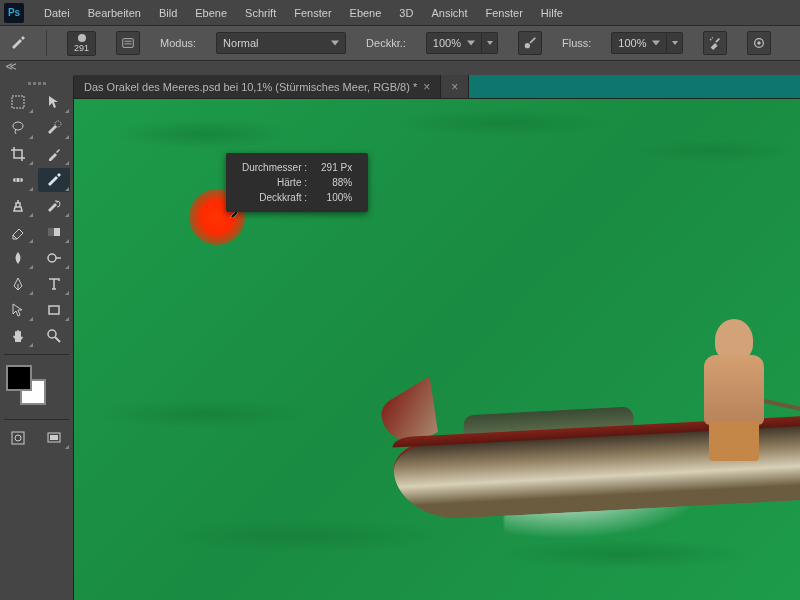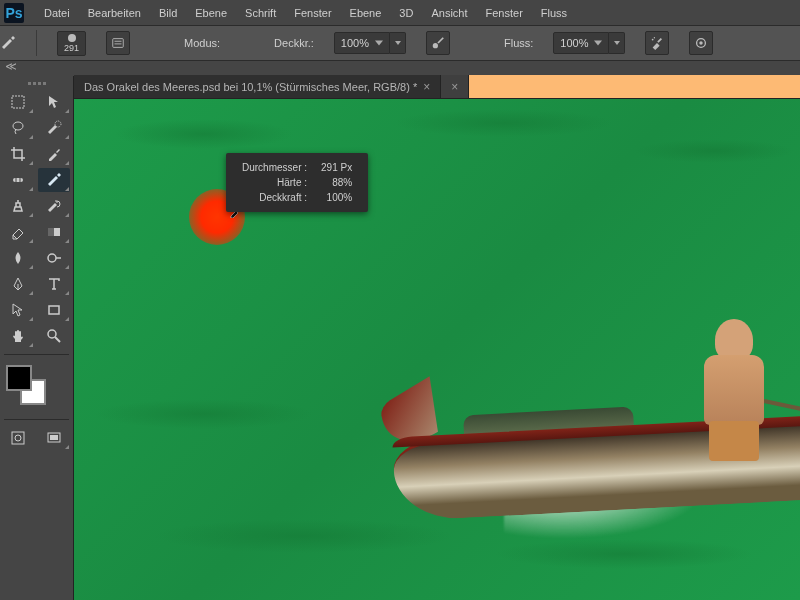--- a/index.html
+++ b/index.html
@@ -1,47 +1,47 @@
 <!DOCTYPE html>
 <html><head>
 <meta charset="utf-8">
 <style>
 * { margin: 0; padding: 0; box-sizing: border-box; font-family: Tahoma, Arial, sans-serif; font-size: 11px; user-select: none; }
 body { width: 800px; height: 600px; background: #454545; overflow: hidden; position: relative; }
 
 
 .menubar { height: 25px; background: #454545; display: flex; align-items: center; padding-left: 4px; gap: 2px; }
-.ps-logo { width: 20px; height: 20px; background: #0b1421; color: #34a3da; font-weight: bold; display: flex; align-items: center; justify-content: center; font-size: 14px; border-radius: 2px; margin-right: 10px; }
+.ps-logo { width: 20px; height: 20px; background: #0b1421; color: #34a3da; font-weight: bold; display: flex; align-items: center; justify-content: center; font-size: 10px; border-radius: 2px; margin-right: 10px; }
 .menu-item { color: #cfcfcf; padding: 4px 8px; cursor: pointer; }
 
 
-.optbar { height: 36px; background: #535353; border-top: 1px solid #2b2b2b; border-bottom: 1px solid #2b2b2b; display: flex; align-items: center; gap: 20px; color: #d1d1d1; }
+.optbar { height: 36px; background: #535353; border-top: 1px solid #2b2b2b; border-bottom: 1px solid #2b2b2b; display: flex; align-items: center; padding-left: 10px; gap: 20px; color: #d1d1d1; }
 .opt-brush-icon { width: 16px; height: 16px; position: relative; }
 .opt-brush-icon svg { width: 16px; height: 16px; }
 .vsep { width: 1px; height: 26px; background: #3a3a3a; }
 .size-box { display: flex; flex-direction: column; align-items: center; background: #3a3a3a; border: 1px solid #2b2b2b; padding: 2px 6px; border-radius: 2px; cursor: pointer; }
 .size-dot { width: 8px; height: 8px; border-radius: 50%; background: #bbb; }
 .size-num { font-size: 9px; color: #ccc; margin-top: 1px; }
 .toggle-btn { width: 24px; height: 24px; background: #3f3f3f; border: 1px solid #2b2b2b; border-radius: 2px; display:flex;align-items:center;justify-content:center; color:#ccc; cursor:pointer; }
-.label { color: #cfcfcf; margin-left: 34px; }
+.label { color: #cfcfcf; }
 .dropdown { height: 22px; background: #3a3a3a; border: 1px solid #2b2b2b; border-radius: 2px; color: #d1d1d1; padding: 0 18px 0 6px; display: flex; align-items: center; position: relative; cursor:pointer; }
 .dropdown::after { content: ""; position: absolute; right: 6px; top: 50%; width: 0; height: 0; border-left: 4px solid transparent; border-right: 4px solid transparent; border-top: 5px solid #aaa; transform: translateY(-50%); }
 .wider { min-width: 130px; }
 .num-dd { min-width: 46px; justify-content: flex-end; padding-right: 20px; text-align: right;}
 .mini-dd { width: 16px; height: 22px; background: #3a3a3a; border: 1px solid #2b2b2b; border-left: none; border-radius: 0 2px 2px 0; position: relative; cursor:pointer;}
 .mini-dd::after { content: ""; position: absolute; right: 4px; top: 50%; width: 0; height: 0; border-left: 3px solid transparent; border-right: 3px solid transparent; border-top: 4px solid #aaa; transform: translateY(-50%); }
 .numwrap { display: flex; }
 .numwrap .dropdown { border-radius: 2px 0 0 2px; }
 
 
 .ui-collapse { height: 14px; background: #454545; display: flex; justify-content: flex-start; padding-left: 4px;}
 .ui-collapse-btn { width: 14px; height: 10px; display:flex; align-items:center; justify-content:center; color:#aaa; cursor:pointer;}
 
 
-.tabbar { height: 24px; background: #fdba74; display: flex; align-items: stretch; margin-left: 74px; border-bottom: 1px solid #222; }
+.tabbar { height: 24px; background: #0f766e; display: flex; align-items: stretch; margin-left: 74px; border-bottom: 1px solid #222; }
 .tab { display: flex; align-items: center; padding: 0 10px; color: #b5b5b5; background: #2f2f2f; border-right: 1px solid #222; cursor: pointer; gap: 6px; max-width: 380px; white-space: nowrap;}
 .tab.active { background: #3f3f3f; color: #e2e2e2; }
 .tab-close { color: #999; font-size: 12px; cursor: pointer; }
 
 
 .tool-col-outer { position: absolute; left: 0; top: 76px; width: 74px; height: 524px; background: #454545; border-right: 1px solid #222; padding: 2px; }
 .tool-col { display: grid; grid-template-columns: 1fr 1fr; gap: 2px; }
 .tool { width: 32px; height: 24px; display: flex; align-items: center; justify-content: center; color: #c9c9c9; border-radius: 2px; cursor: pointer; position: relative; }
 .tool.selected { background: #26333b; color: #d7e8f3; }
 .tool svg { width: 16px; height: 16px; }
@@ -88,41 +88,44 @@
   <div class="menu-item">Datei</div>
   <div class="menu-item">Bearbeiten</div>
   <div class="menu-item">Bild</div>
   <div class="menu-item">Ebene</div>
   <div class="menu-item">Schrift</div>
   <div class="menu-item">Fenster</div>
   <div class="menu-item">Ebene</div>
   <div class="menu-item">3D</div>
   <div class="menu-item">Ansicht</div>
   <div class="menu-item">Fenster</div>
-  <div class="menu-item">Fluss</div>
+  <div class="menu-item">Hilfe</div>
 </div>
 
 <div class="optbar">
   <div class="opt-brush-icon">
     <svg viewBox="0 0 16 16">
         <path d="M2 12 L10 4 L12 6 L4 14 Z M11 3 L13 1 L15 3 L13 5 Z" fill="#ccc"></path>
       </svg>
   </div>
   <div class="vsep"></div>
   <div class="size-box">
     <div class="size-dot"></div>
     <div class="size-num">291</div>
   </div>
   <div class="toggle-btn">
     <svg viewBox="0 0 16 16" width="14" height="14">
         <rect x="2" y="3" width="12" height="10" rx="1" fill="none" stroke="#bbb"></rect>
         <path d="M4 6h8M4 9h8" stroke="#bbb"></path>
       </svg>
   </div>
   <span class="label">Modus:</span>
+  <div class="dropdown wider">
+      <span>Normal</span>
+    </div>
   <span class="label">Deckkr.:</span>
   <div class="numwrap">
     <div class="dropdown num-dd">
         <span>100%</span>
       </div>
     <div class="mini-dd"></div>
   </div>
   <div class="toggle-btn">
     <svg viewBox="0 0 16 16" width="14" height="14">
         <circle cx="5" cy="11" r="3" fill="#bbb"></circle>

